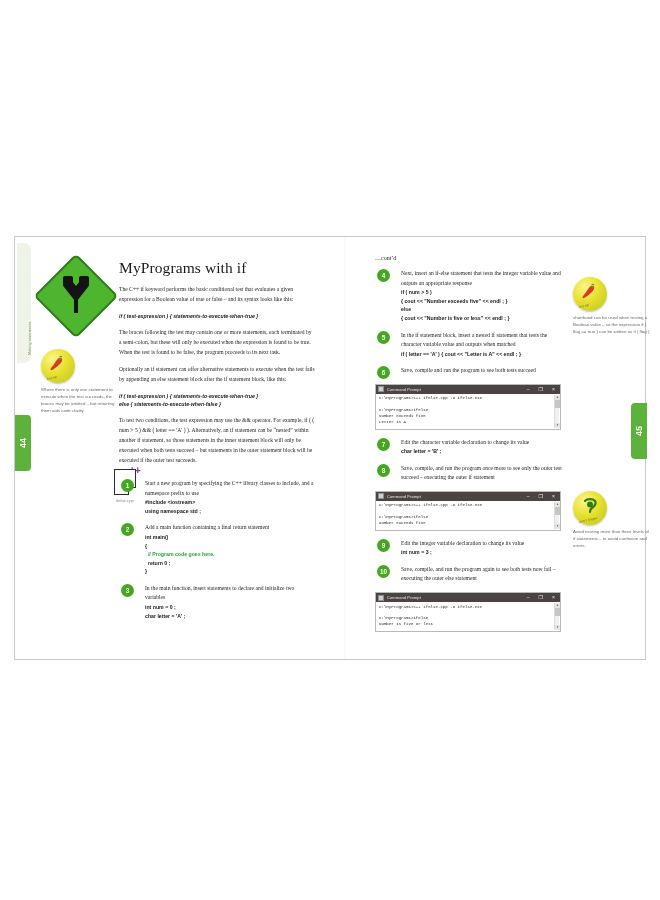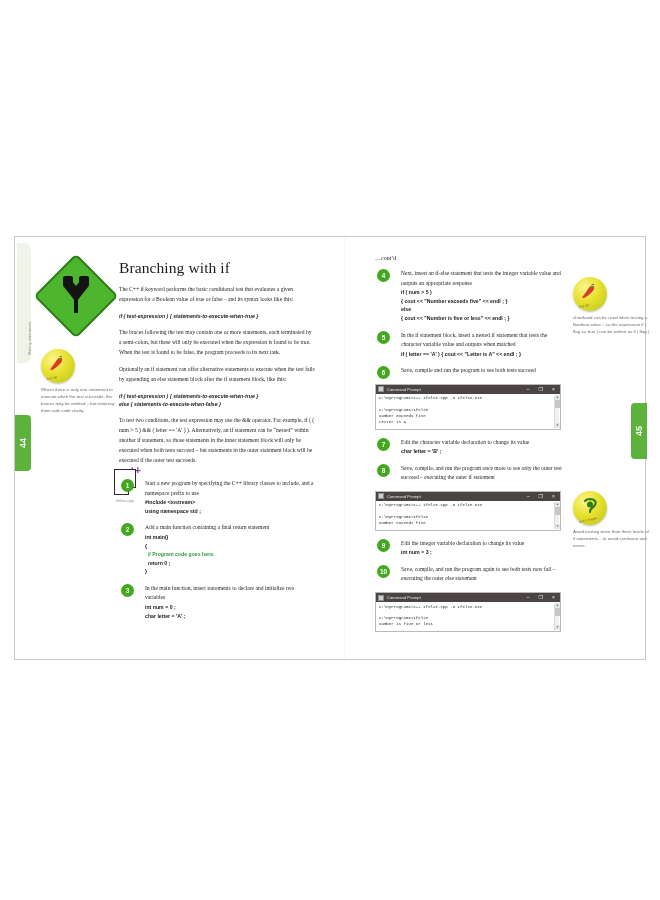--- a/index.html
+++ b/index.html
@@ -319,21 +319,21 @@
 
       <div class="fileicon">
         <div class="plusplus">++</div>
         <div class="sheet">
           <div class="fold"></div>
         </div>
         <div class="fname">ifelse.cpp</div>
       </div>
 
       <div class="col-left">
-        <h1 class="title">Branching with if</h1>
+        <h1 class="title">MyPrograms with if</h1>
 
         <p class="body">The C++ if keyword performs the basic conditional test that evaluates a given expression for a Boolean value of true or false – and its syntax looks like this:</p>
 
         <p class="syntax">if ( test-expression ) { statements-to-execute-when-true }</p>
 
         <p class="body">The braces following the test may contain one or more statements, each terminated by a semi-colon, but these will only be executed when the expression is found to be true. When the test is found to be false, the program proceeds to its next task.</p>
 
         <p class="body">Optionally an if statement can offer alternative statements to execute when the test fails by appending an else statement block after the if statement block, like this:</p>
 
         <p class="syntax">if ( test-expression ) { statements-to-execute-when-true }</p>

